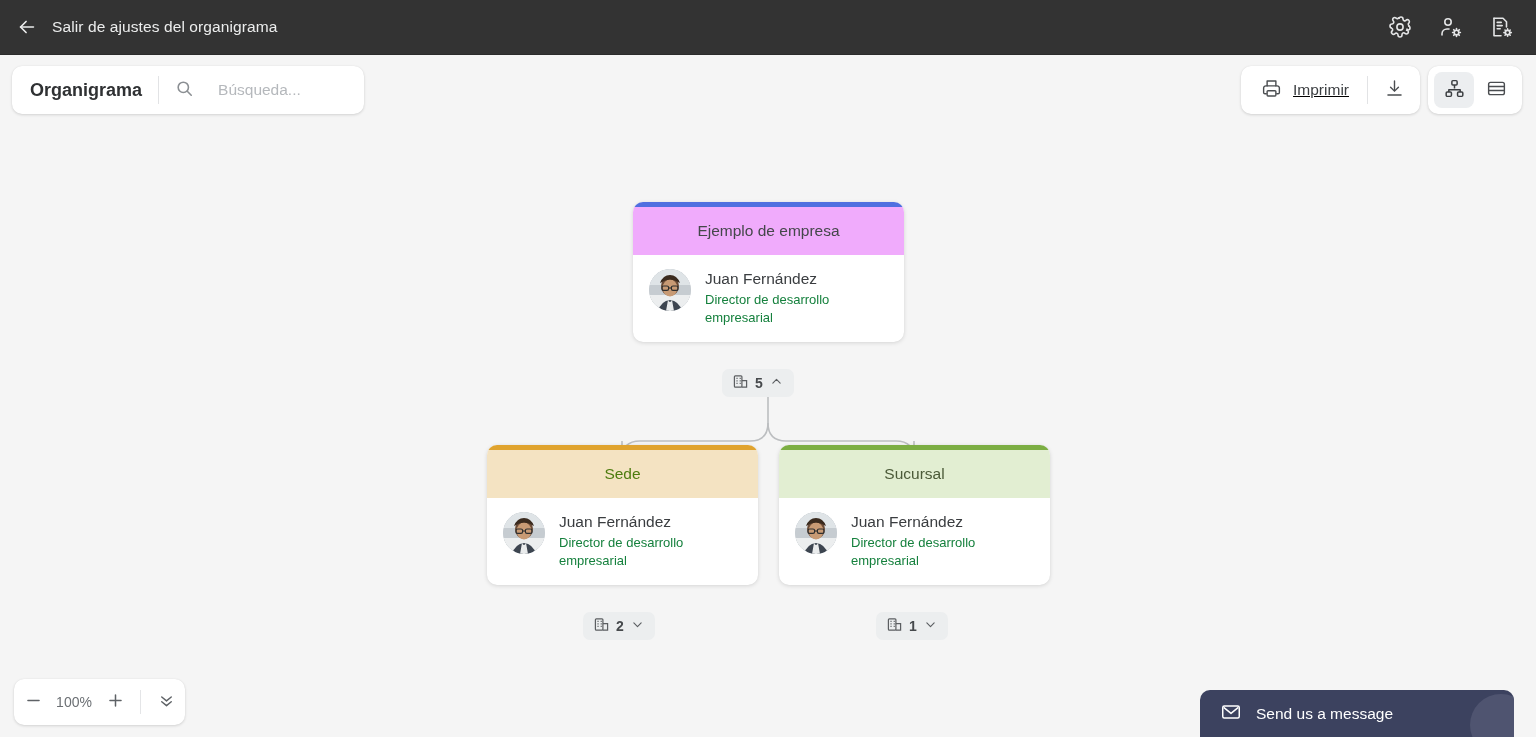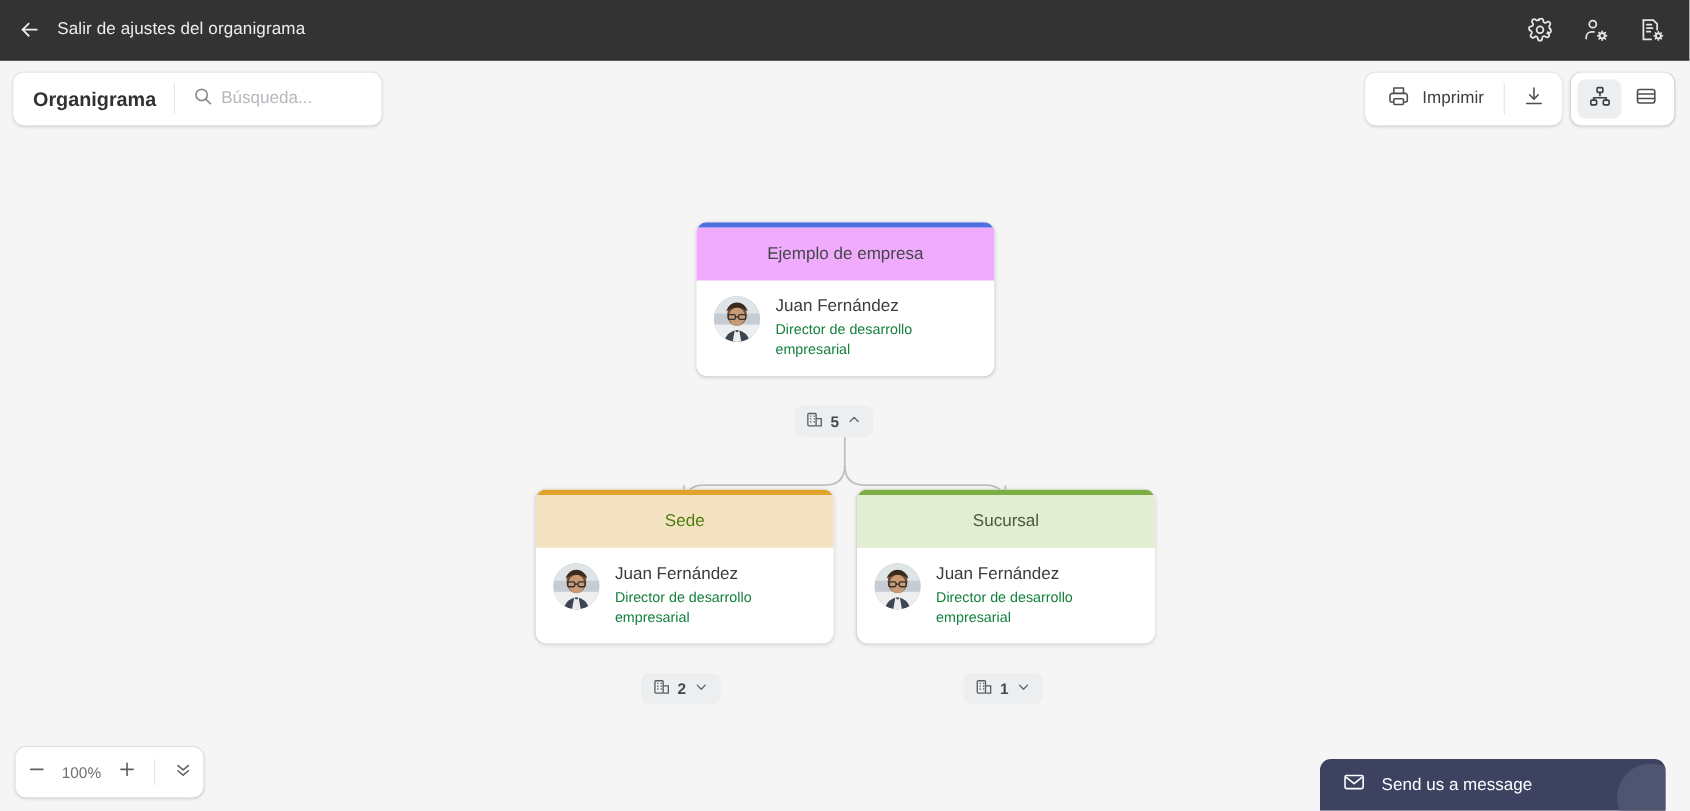--- a/index.html
+++ b/index.html
@@ -35,37 +35,37 @@
     position: absolute; top: 66px; left: 12px; height: 48px;
     background: #ffffff; border-radius: 10px;
     box-shadow: 0 1px 3px rgba(0,0,0,.14), 0 0 1px rgba(0,0,0,.08);
     display: flex; align-items: center;
   }
   .tb-title {
     font-size: 18px; font-weight: bold; color: #2f3133;
     padding: 0 16px 0 18px; white-space: nowrap;
   }
   .tb-sep { width: 1px; height: 28px; background: #e2e3e5; }
-  .search-wrap { display: flex; align-items: center; gap: 7px; padding: 0 16px 0 16px; }
+  .search-wrap { display: flex; align-items: center; gap: 24px; padding: 0 16px 0 16px; }
   .search-input {
     border: none; outline: none; font-size: 15.5px;
     font-family: "Liberation Sans", sans-serif;
     color: #3c3f42; width: 130px; background: transparent;
   }
   .search-input::placeholder { color: #b5b8bc; }
 
   
   .toolbar-right {
     position: absolute; top: 66px; right: 14px;
     display: flex; align-items: center; gap: 8px;
   }
   .tr-group {
     height: 48px; background: #ffffff; border-radius: 10px;
     box-shadow: 0 1px 3px rgba(0,0,0,.14), 0 0 1px rgba(0,0,0,.08);
-    display: flex; align-items: center;
+    display: flex; align-items: center; text-decoration: underline;
   }
   .print-btn {
     display: flex; align-items: center; gap: 11px;
     padding: 0 18px 0 20px; cursor: pointer; height: 100%;
   }
   .print-label { font-size: 15.5px; color: #3c3f42; white-space: nowrap; }
   .icon-btn {
     width: 52px; height: 100%; display: flex;
     align-items: center; justify-content: center; cursor: pointer;
   }

